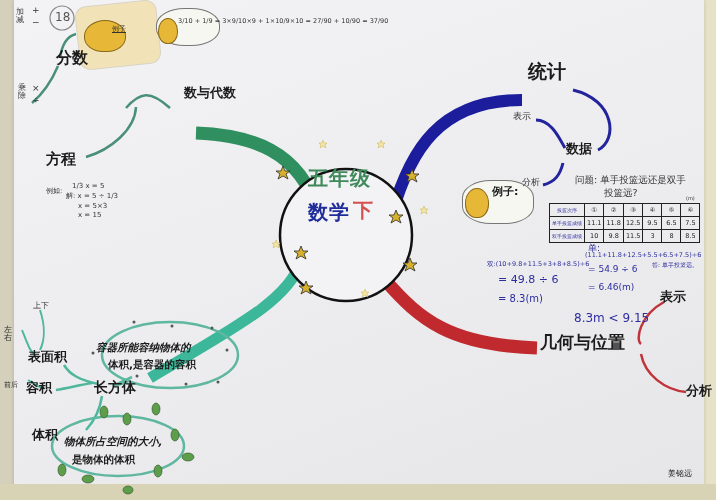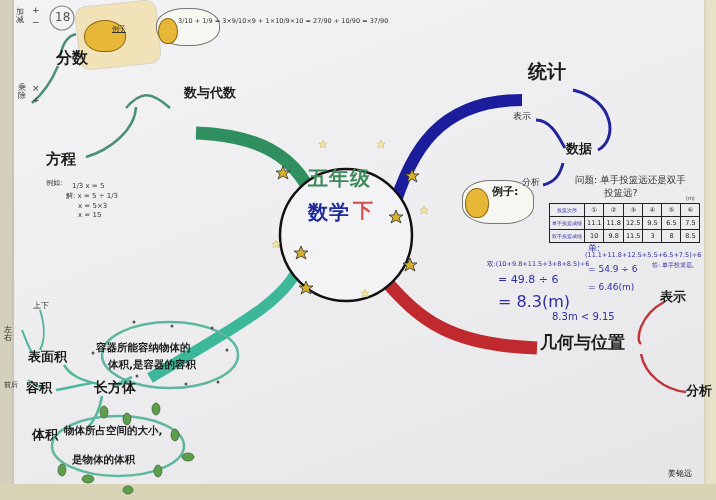--- a/index.html
+++ b/index.html
@@ -150,21 +150,21 @@
 <div class="t hw" style="left:56px;top:50px;font-size:16px;">分数</div>
 <div class="t small" style="left:16px;top:8px;width:10px;white-space:normal;font-size:8px;">加减</div>
 <div class="t small" style="left:32px;top:6px;">+</div>
 <div class="t small" style="left:32px;top:18px;">−</div>
 <div class="t small" style="left:55px;top:11px;font-size:12px;color:#555;">18</div>
 <div class="t small" style="left:18px;top:84px;width:10px;white-space:normal;font-size:8px;">乘除</div>
 <div class="t small" style="left:32px;top:84px;">×</div>
 <div class="t small" style="left:32px;top:96px;">÷</div>
 
 <div class="t hw" style="left:46px;top:152px;font-size:15px;">方程</div>
-<div class="t tiny" style="left:46px;top:180px;text-align:center;">例如:</div>
+<div class="t tiny" style="left:46px;top:188px;text-align:center;">例如:</div>
 <div class="t tiny" style="left:72px;top:183px;">1/3 x = 5</div>
 <div class="t tiny" style="left:66px;top:193px;">解: x = 5 ÷ 1/3</div>
 <div class="t tiny" style="left:78px;top:203px;">x = 5×3</div>
 <div class="t tiny" style="left:78px;top:212px;">x = 15</div>
 
 <div class="t hw" style="left:528px;top:62px;font-size:19px;">统计</div>
 <div class="t hw" style="left:566px;top:142px;font-size:13px;">数据</div>
 <div class="t small" style="left:513px;top:112px;">表示</div>
 <div class="t small" style="left:522px;top:178px;">分析</div>
 <div class="t small" style="left:575px;top:175px;font-size:9.5px;">问题: 单手投篮远还是双手</div>
@@ -206,32 +206,32 @@
 <div class="t small" style="left:588px;top:244px;color:#2d2d9e;">单:</div>
 <div class="t tiny" style="left:585px;top:252px;color:#2d2d9e;font-size:6.5px;">(11.1+11.8+12.5+5.5+6.5+7.5)÷6</div>
 <div class="t small" style="left:588px;top:265px;color:#2d2d9e;">= 54.9 ÷ 6</div>
 <div class="t small" style="left:588px;top:283px;color:#2d2d9e;">= 6.46(m)</div>
 <div class="t tiny" style="left:652px;top:262px;color:#2d2d9e;font-size:6px;">答: 单手投篮远。</div>
 
 <div class="t tiny" style="left:487px;top:261px;color:#2d2d9e;font-size:6.5px;">
   <span>双:</span><span>(10+9.8+11.5+3+8+8.5)÷6</span>
 </div>
 <div class="t small" style="left:498px;top:274px;color:#2d2d9e;font-size:11px;">= 49.8 ÷ 6</div>
-<div class="t small" style="left:498px;top:294px;color:#2d2d9e;font-size:16px;">= 8.3(m)</div>
-<div class="t tiny" style="left:552px;top:312px;color:#2d2d9e;font-size:10px;">8.3m &lt; 9.15</div>
+<div class="t small" style="left:498px;top:294px;color:#2d2d9e;font-size:10px;">= 8.3(m)</div>
+<div class="t tiny" style="left:574px;top:312px;color:#2d2d9e;font-size:12px;">8.3m &lt; 9.15</div>
 
 <div class="t hw" style="left:540px;top:334px;font-size:17px;">几何与位置</div>
 <div class="t hw" style="left:660px;top:290px;font-size:13px;">表示</div>
 <div class="t hw" style="left:686px;top:384px;font-size:13px;">分析</div>
 
 <div class="t hw" style="left:94px;top:380px;font-size:14px;">长方体</div>
 <div class="t hw" style="left:28px;top:350px;font-size:13px;">表面积</div>
 <div class="t small" style="left:33px;top:302px;font-size:8px;">上下</div>
 <div class="t small" style="left:4px;top:326px;font-size:8px;width:9px;white-space:normal;">左右</div>
 <div class="t small" style="left:4px;top:382px;font-size:7px;">前后</div>
 <div class="t hw" style="left:26px;top:381px;font-size:13px;">容积</div>
-<div class="t bubble-text" style="left:96px;top:340px;">容器所能容纳物体的</div>
+<div class="t bubble-text" style="left:96px;top:340px;font-style:italic;">容器所能容纳物体的</div>
 <div class="t bubble-text" style="left:108px;top:357px;">体积,是容器的容积</div>
 <div class="t hw" style="left:32px;top:428px;font-size:13px;">体积</div>
-<div class="t bubble-text" style="left:64px;top:423px;">物体所占空间的大小,</div>
+<div class="t bubble-text" style="left:64px;top:434px;font-style:italic;">物体所占空间的大小,</div>
 <div class="t bubble-text" style="left:72px;top:452px;text-align:center;">是物体的体积</div>
 
 <div class="t tiny" style="left:668px;top:470px;font-size:8px;color:#222;">姜铭远</div>
 
 </body></html>

